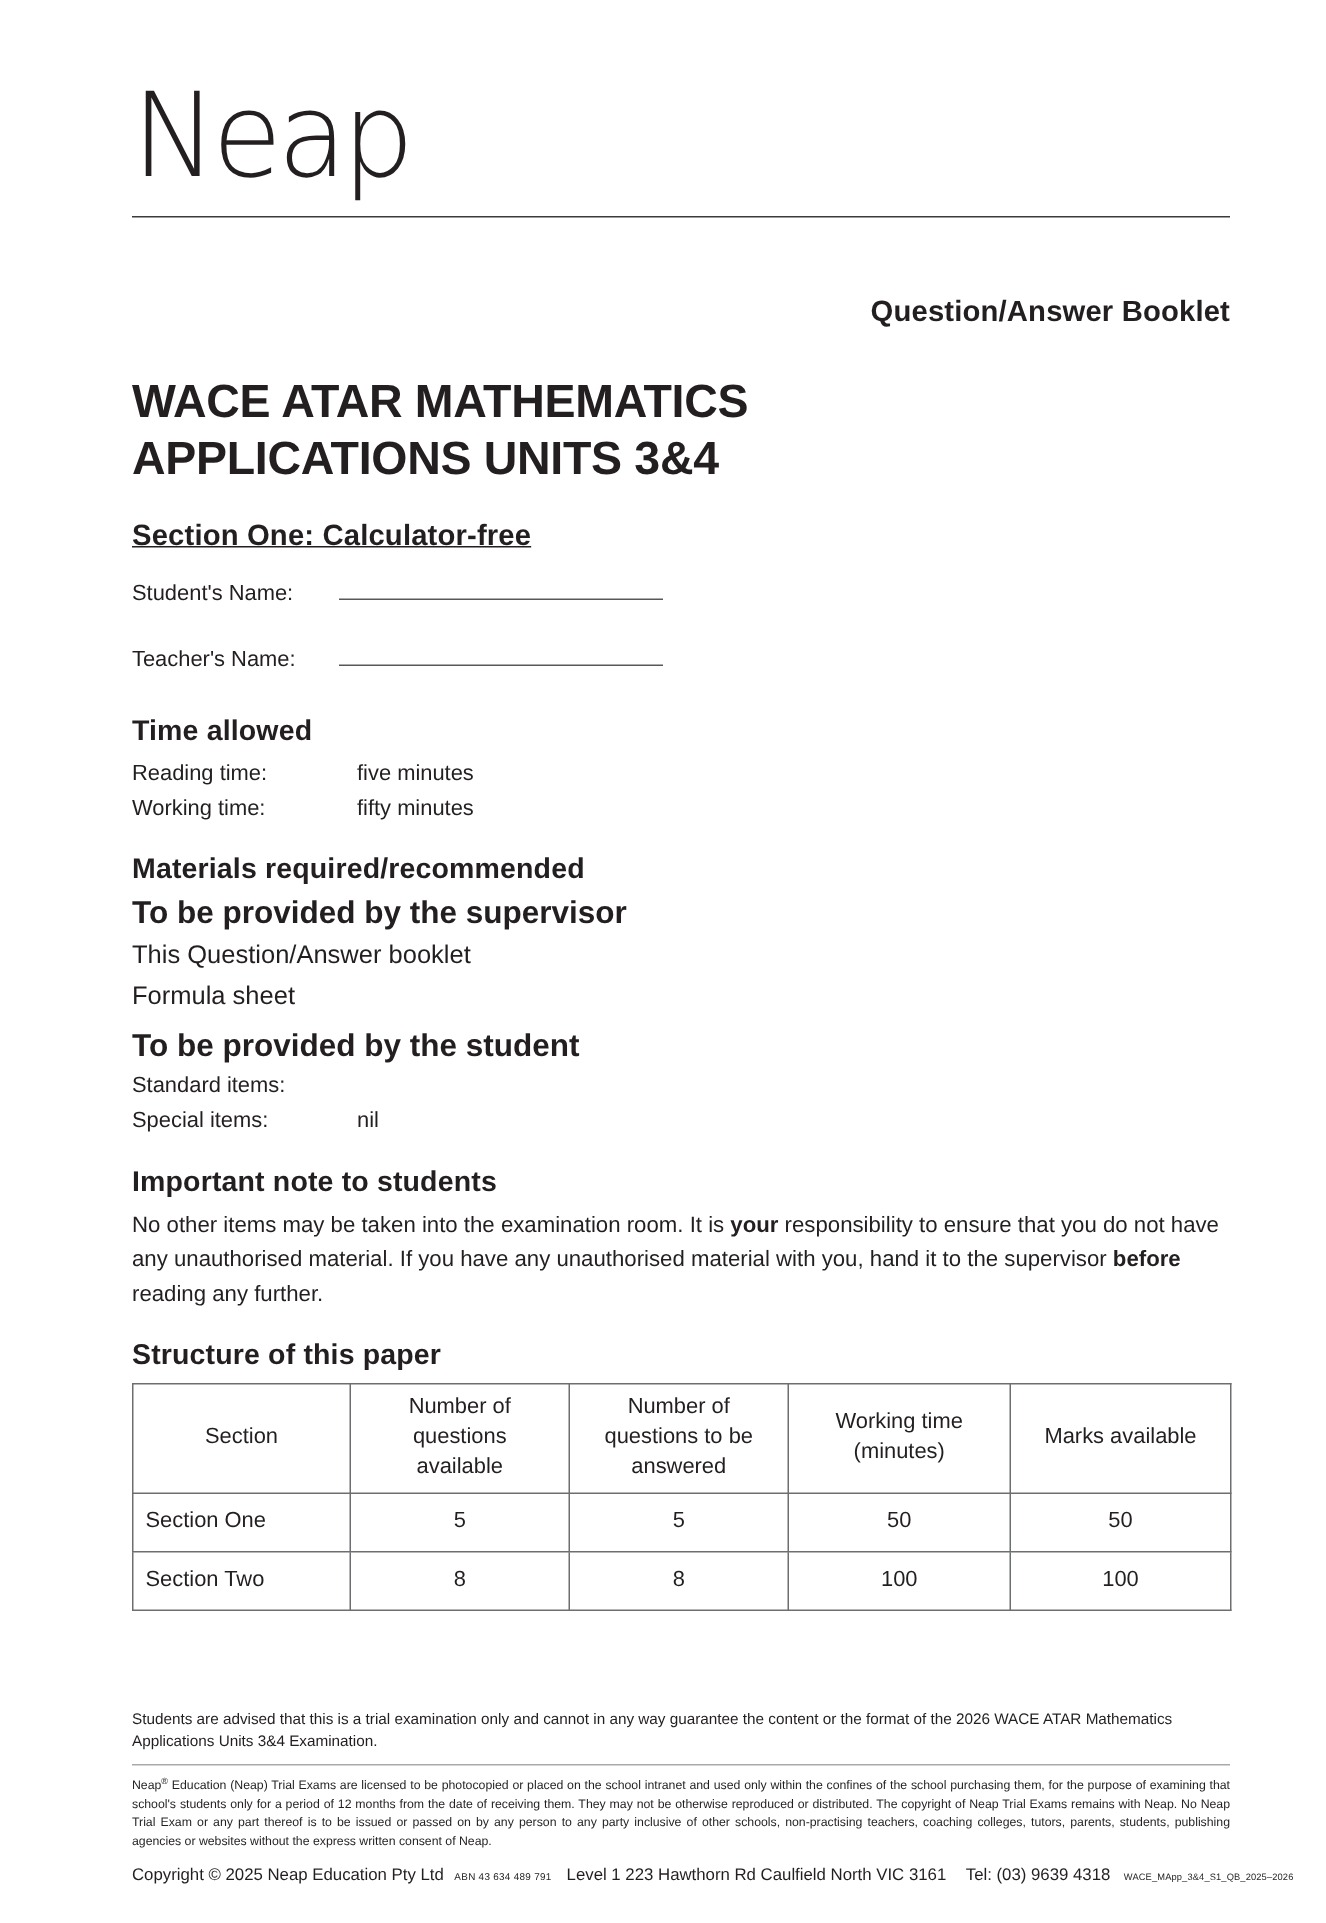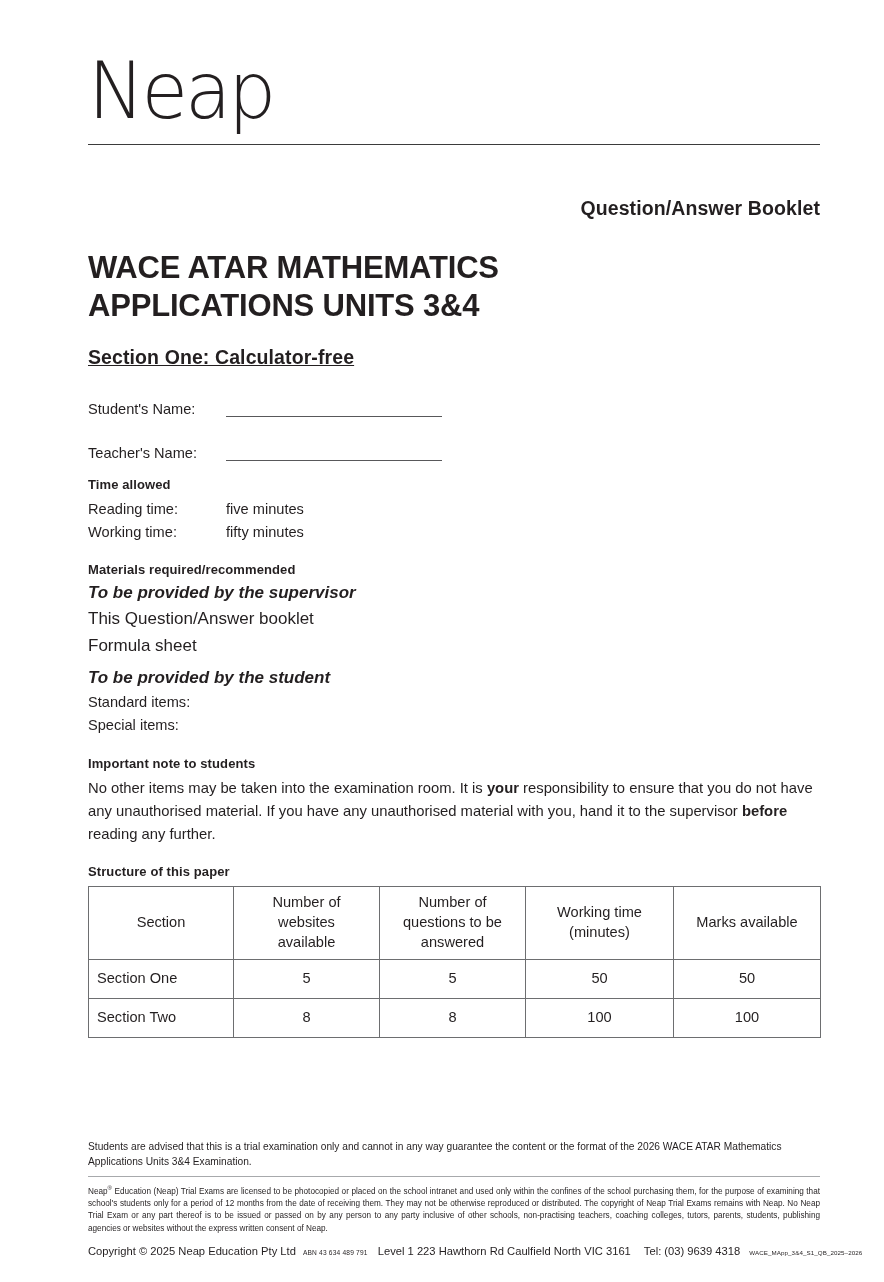--- a/index.html
+++ b/index.html
@@ -74,59 +74,59 @@
     font-size: 19.5px;
     font-weight: bold;
     letter-spacing: 0.1px;
     text-decoration: underline;
   }
 
   
   .namefields { margin-top: 20px; }
   .namerow {
     display: flex;
-    align-items: flex-end;
+    align-items: flex-start;
     font-size: 14.6px;
     height: 28px;
     margin-bottom: 16px;
   }
   .namerow .lbl {
     width: 138px;
     flex: 0 0 auto;
     line-height: 1;
   }
   .namerow .line {
     flex: 0 0 auto;
     width: 216px;
     border-bottom: 1.3px solid #58585a;
     height: 10px;
   }
 
   
   h2.sec {
-    font-size: 13px;
+    font-size: 19px;
     font-weight: bold;
     margin: 16px 0 6px 0;
     letter-spacing: 0.1px;
   }
   .sec-gap { margin-top: 18px; }
   .bi {
-    font-size: 17px;
-    font-weight: bold;
-    font-style: italic;
+    font-size: 21px;
+    font-weight: bold;
     margin: 0 0 3px 0;
   }
   .body-line {
     font-size: 17px;
     line-height: 1.58;
   }
   .kv {
     display: flex;
     font-size: 14.6px;
     line-height: 1.58;
+    gap: 12px;
   }
   .kv .k { width: 138px; flex: 0 0 auto; }
   .kv .v { flex: 1 1 auto; }
   .para {
     font-size: 14.8px;
     line-height: 1.56;
     margin: 0;
   }
 
   
@@ -257,20 +257,21 @@
       <h2 class="sec">Materials required/recommended</h2>
       <div class="bi">To be provided by the supervisor</div>
       <div class="body-line">This Question/Answer booklet</div>
       <div class="body-line">Formula sheet</div>
       <div class="bi" style="margin-top:9px;">To be provided by the student</div>
       <div class="kv">
         <span class="k">Standard items:</span>
       </div>
       <div class="kv">
         <span class="k">Special items:</span>
+        <span class="v">nil</span>
       </div>
     </div>
 
     <div class="sec-gap">
       <h2 class="sec">Important note to students</h2>
       <p class="para"><span>No other items may be taken into the examination room. It is </span><b>your</b><span> responsibility to ensure that you do not have any unauthorised material. If you have any unauthorised material with you, hand it to the supervisor </span><b>before</b><span> reading any further.</span></p>
     </div>
 
     <div class="sec-gap">
       <h2 class="sec">Structure of this paper</h2>
@@ -283,21 +284,21 @@
               <col class="c3">
               <col class="c4">
           </colgroup>
           <thead>
             <tr>
               <td>
                 <div>Section</div>
               </td>
               <td>
                 <div>Number of</div>
-                <div>websites</div>
+                <div>questions</div>
                 <div>available</div>
               </td>
               <td>
                 <div>Number of</div>
                 <div>questions to be</div>
                 <div>answered</div>
               </td>
               <td>
                 <div>Working time</div>
                 <div>(minutes)</div>

